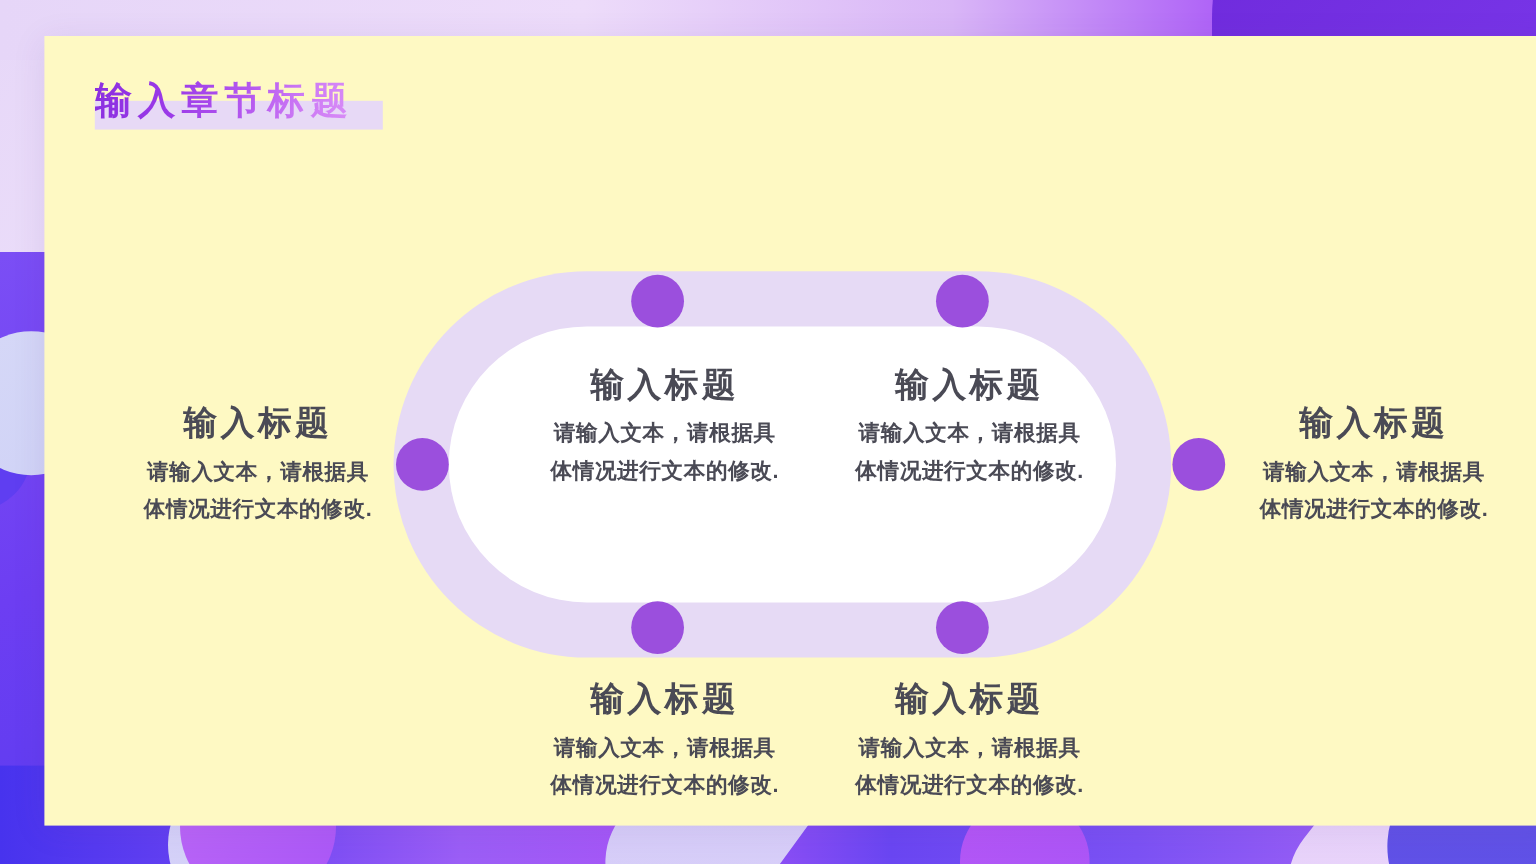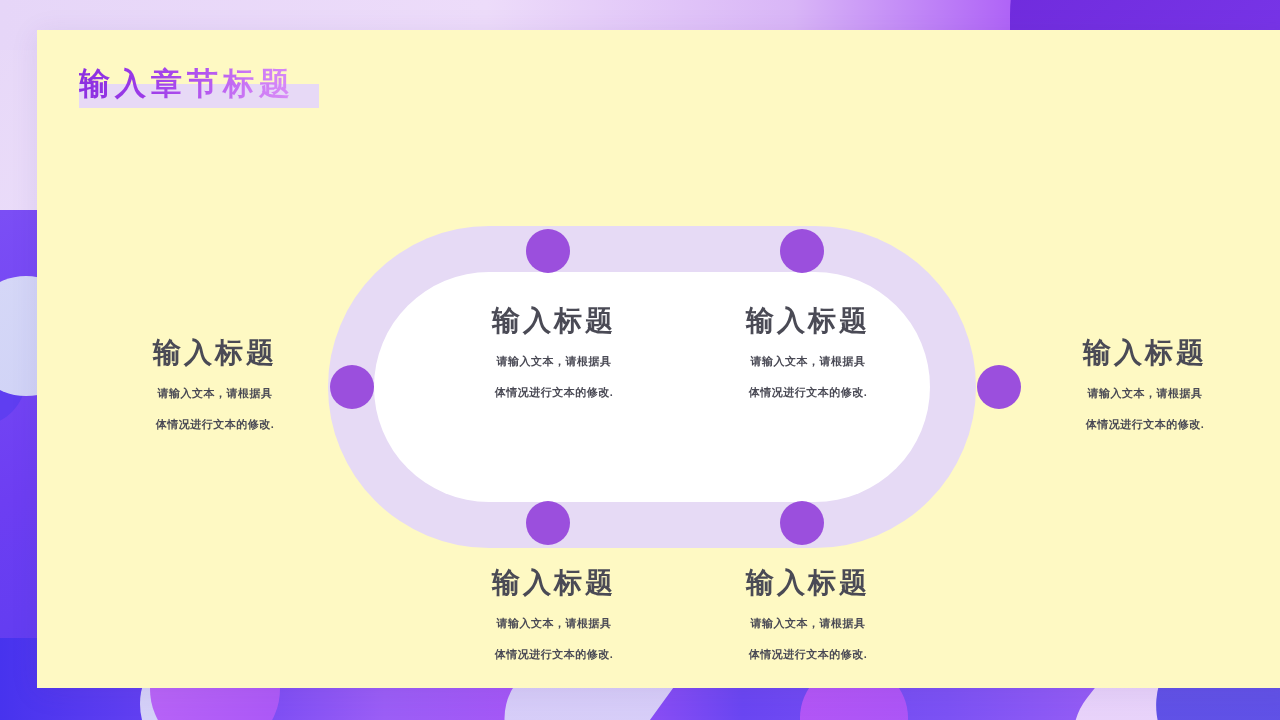--- a/index.html
+++ b/index.html
@@ -216,21 +216,21 @@
   .tblock { position:absolute; }
   .tblock .t-title {
     font-size:28px;
     font-weight:bold;
     color:#4a4a55;
     letter-spacing:3px;
     line-height:30px;
     margin-bottom:10px;
   }
   .tblock .t-body {
-    font-size:11px;
+    font-size:18px;
     font-weight:bold;
     color:#4a4a55;
     letter-spacing:0.5px;
     line-height:31px;
   }
   .tblock .t-body span { display:block; }
 
   .tb-left   { left:58px;  top:308px; width:240px; text-align:center; }
   .tb-right  { left:988px; top:308px; width:240px; text-align:center; }
   .tb-in-tl  { left:406px; top:276px; width:222px; text-align:center; }

